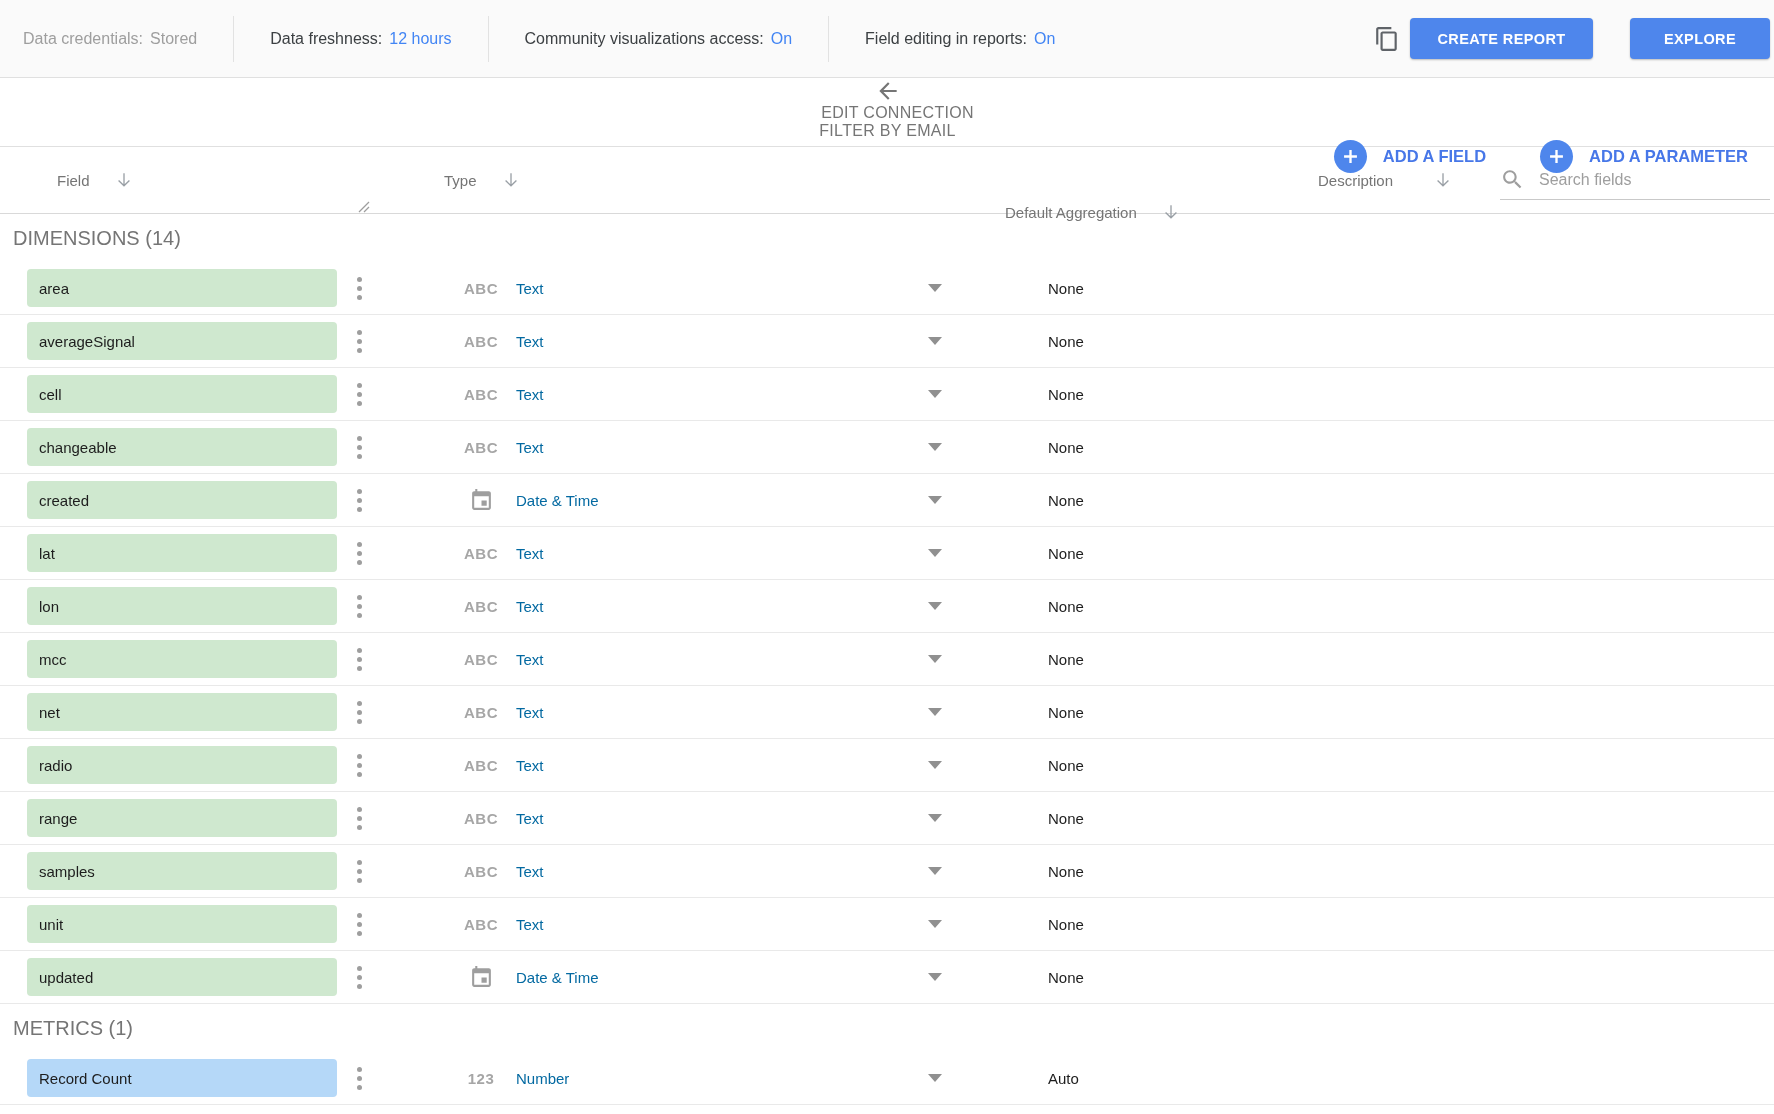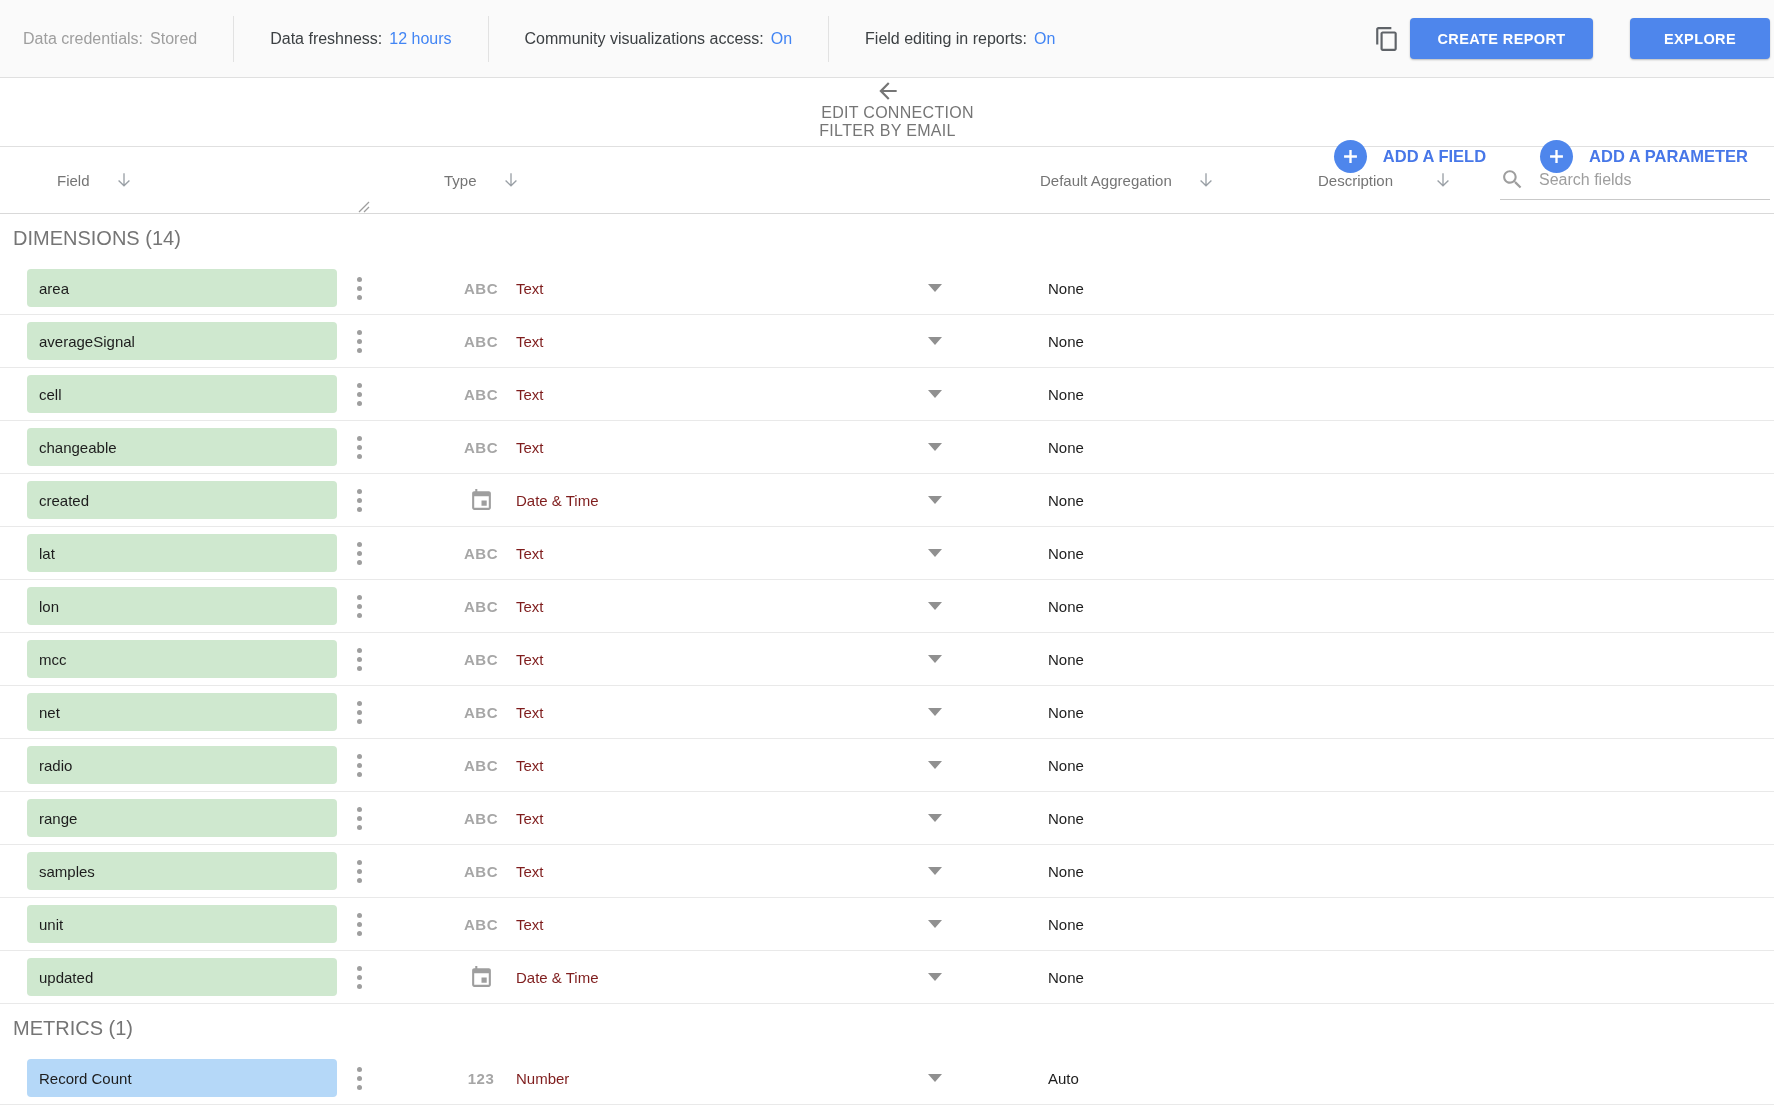--- a/index.html
+++ b/index.html
@@ -98,21 +98,21 @@
     top: 50%;
     transform: translateY(-50%);
     display: flex;
     align-items: center;
     gap: 24px;
     white-space: nowrap;
   }
   .hgroup .sort { cursor: pointer; display:flex; align-items:center; }
   .h-field { left: 57px; }
   .h-type { left: 444px; }
-  .h-agg { left: 1040px; }
+  .h-agg { left: 1005px; margin-top: 32px; }
   .h-desc { left: 1318px; gap: 40px; }
   .resize-handle { position: absolute; left: 358px; top: 52px; cursor: nwse-resize; }
   .search-box {
     position: absolute;
     left: 1500px;
     top: 13px;
     width: 270px;
     height: 40px;
     display: flex;
     align-items: center;
@@ -187,21 +187,21 @@
   }
   .type-select {
     margin-left: 12px;
     width: 426px;
     display: flex;
     align-items: center;
     justify-content: space-between;
     cursor: pointer;
     flex: none;
   }
-  .type-label { color: #7f1d1d; }
+  .type-label { color: #0369a1; }
   .dd-arrow {
     width: 0; height: 0;
     border-left: 7px solid transparent;
     border-right: 7px solid transparent;
     border-top: 8px solid #909090;
   }
   .agg-value { margin-left: 106px; color: #1d1d1d; white-space: nowrap; }
 </style>
 </head>
 <body>

